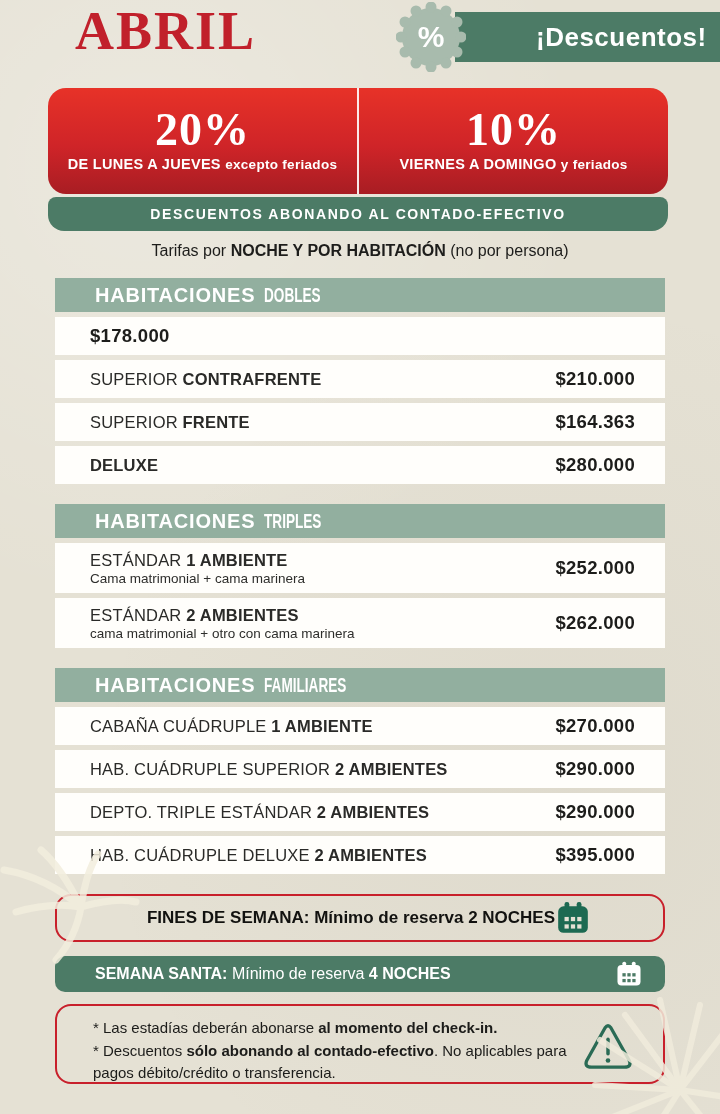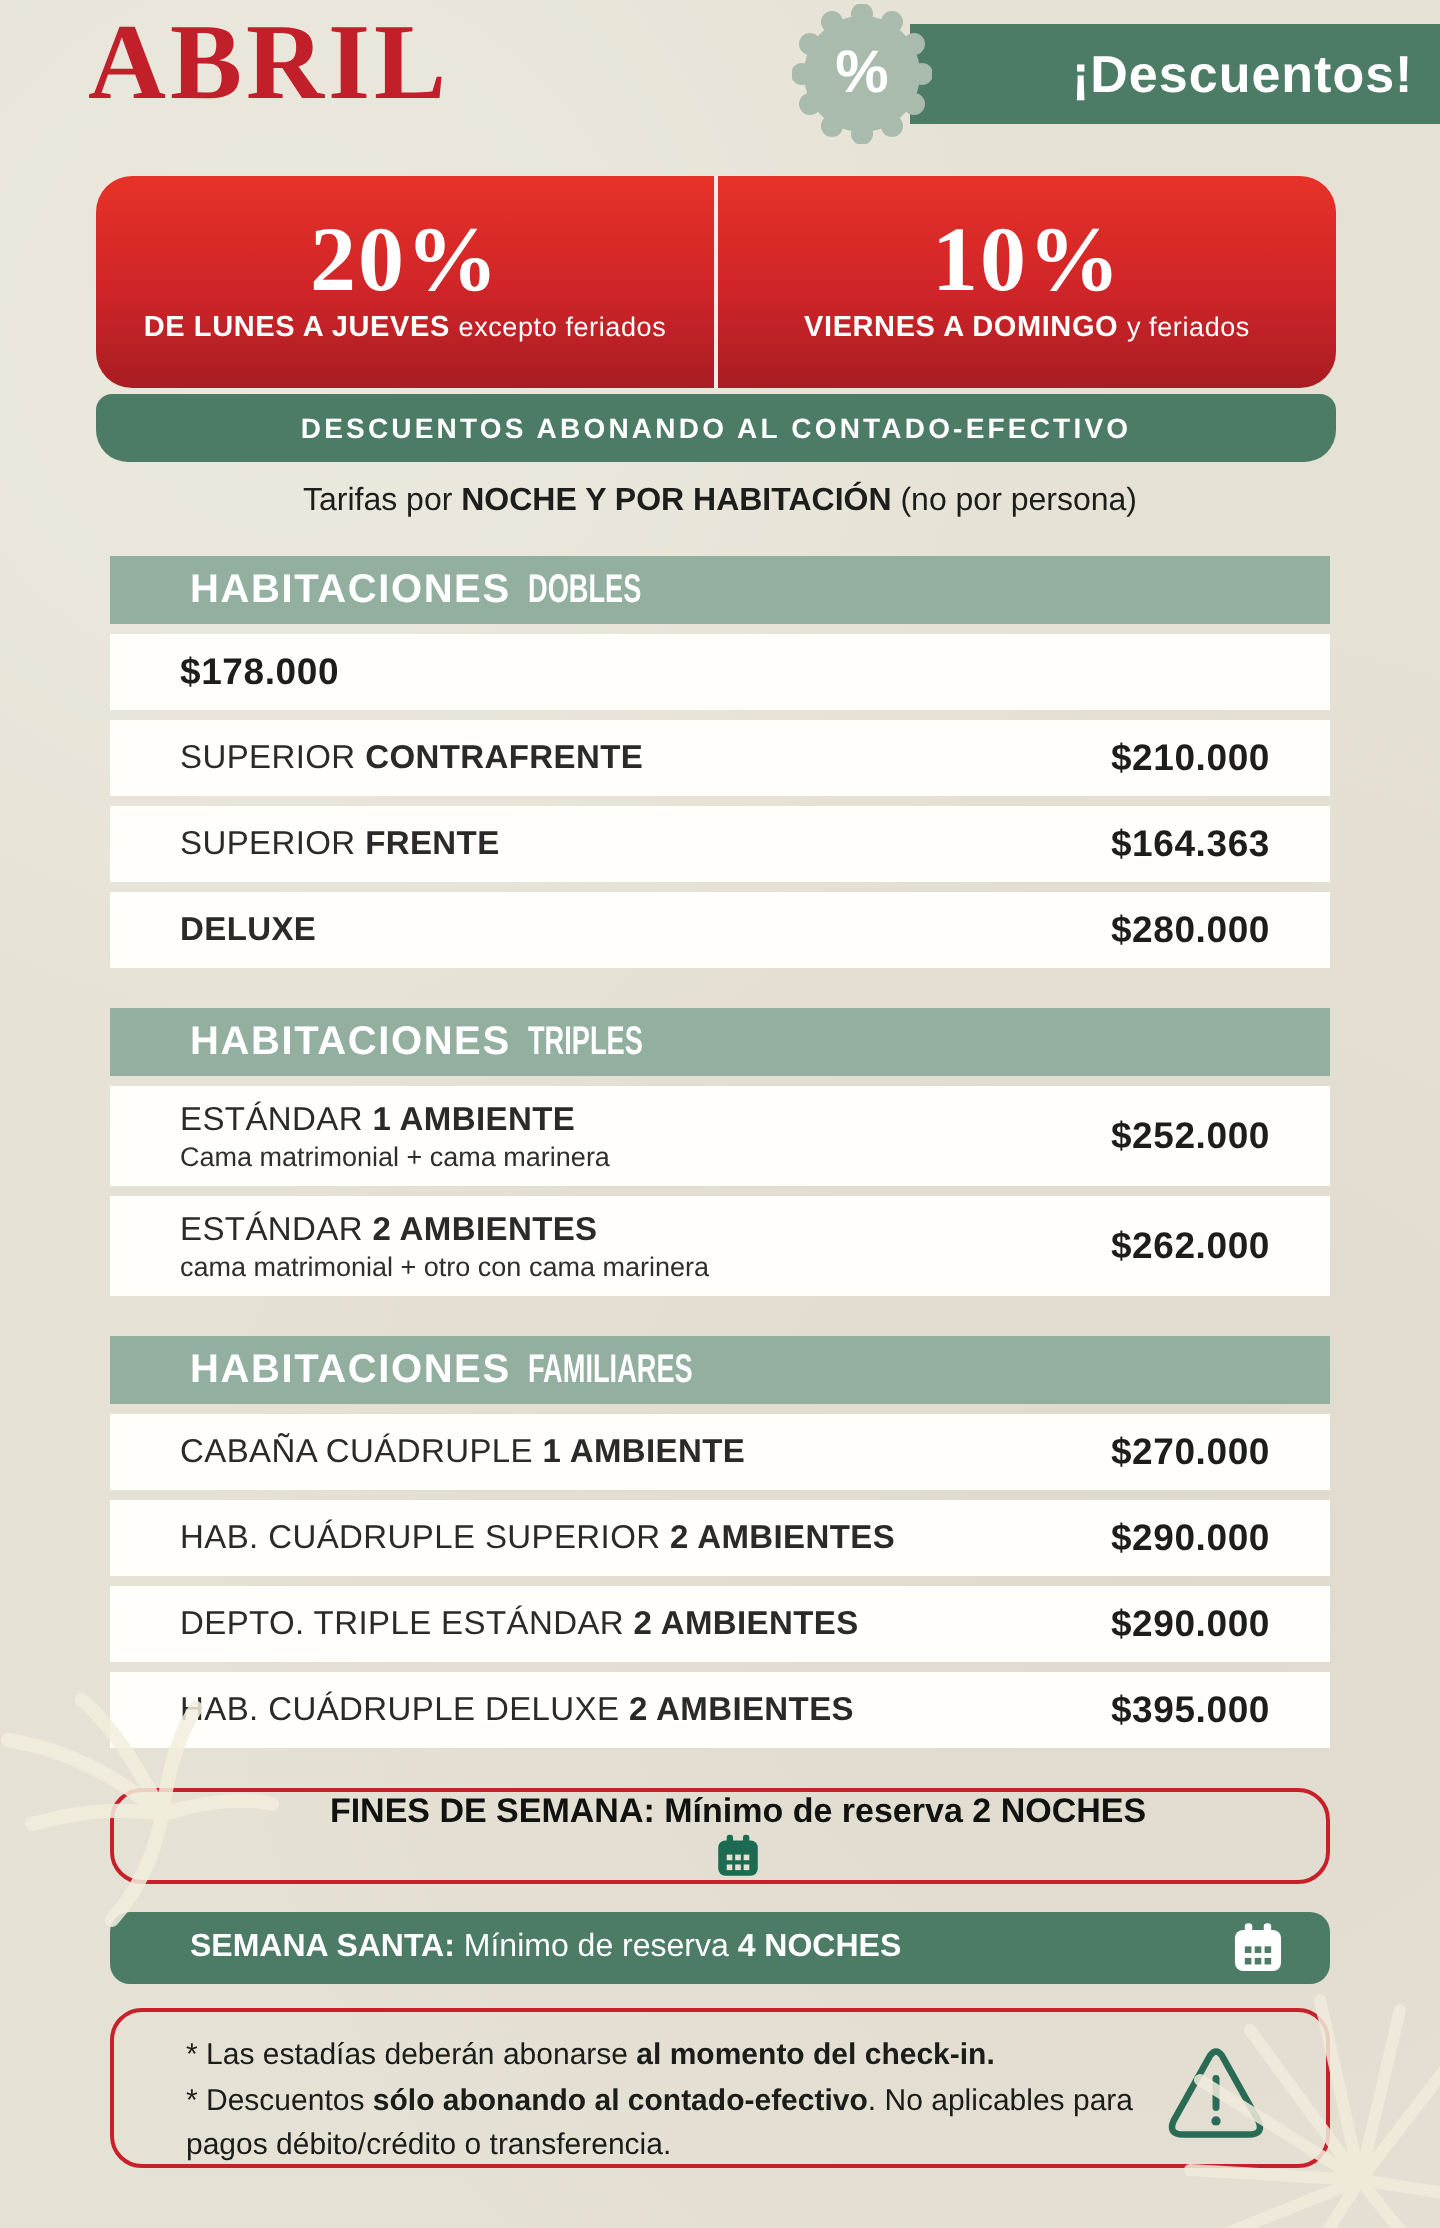--- a/index.html
+++ b/index.html
@@ -12,21 +12,21 @@
     position:relative; width:720px; height:1114px;
     background:
       radial-gradient(circle at 20% 15%, rgba(255,255,255,.25), rgba(255,255,255,0) 40%),
       radial-gradient(circle at 80% 70%, rgba(120,110,90,.06), rgba(0,0,0,0) 50%),
       #e5e1d4;
     overflow:hidden;
   }
 
   
   .month-title {
-    position:absolute; left:44px; top:0px;
+    position:absolute; left:75px; top:0px;
     font-family:"Liberation Serif", serif; font-weight:700;
     font-size:54px; letter-spacing:2px; color:#c1202b;
   }
   .discount-banner {
     position:absolute; left:455px; top:12px; width:265px; height:50px;
     background:#4c7b66; display:flex; align-items:center;
     padding-left:68px;
   }
   .discount-banner .label {
     color:#fff; font-weight:800; font-size:26px; letter-spacing:.5px;margin-left:13px;
@@ -49,21 +49,21 @@
     flex:1; display:flex; flex-direction:column; align-items:center; justify-content:center;
     color:#fff; padding-bottom:4px;
   }
   .promo-divider { width:2px; background:rgba(255,255,255,.9); }
   .promo-percent {
     font-family:"Liberation Serif", serif; font-weight:700;
     font-size:46px; line-height:1.05; letter-spacing:1px;
   }
   .promo-sub { font-size:14.5px; letter-spacing:.3px; margin-top:2px; white-space:nowrap; }
   .promo-sub .days { font-weight:700; }
-  .promo-sub .note { font-weight:400; font-size:13.5px;margin-top:18px; }
+  .promo-sub .note { font-weight:700; font-size:13.5px;margin-top:18px; }
 
   
   .payment-bar {
     position:absolute; left:48px; top:197px; width:620px; height:34px;
     background:#4c7b66; border-radius:8px 8px 16px 16px;
     display:flex; align-items:center; justify-content:center;
     color:#fff; font-size:14px; letter-spacing:1.6px; font-weight:600;
   }
   .payment-bar b { font-weight:800; }
 
@@ -95,21 +95,21 @@
   .row-label { font-size:16.5px; color:#2a2a28; letter-spacing:.2px; }
   .row-label b { font-weight:800; }
   .row-sub { font-size:13.5px; color:#2e2e2c; margin-top:1px; }
   .row-price { font-weight:800; font-size:18.5px; color:#1d1d1b; letter-spacing:.3px; }
 
   
   .weekend-box {
     position:absolute; left:55px; top:894px; width:610px; height:48px;
     border:2.5px solid #c8202b; border-radius:16px;
     display:flex; align-items:center; justify-content:center;
-    padding:0 22px 0 40px; color:#121210; font-size:17px;flex-direction:column;
+    padding:0 22px 0 40px; color:#121210; font-size:17px;
   }
   .weekend-box .txt b { font-weight:800; }
   .weekend-box .txt { font-weight:700; }
   .easter-bar {
     position:absolute; left:55px; top:956px; width:610px; height:36px;
     background:#4c7b66; border-radius:10px;
     display:flex; align-items:center; justify-content:space-between;
     padding:0 22px 0 40px; color:#fff; font-size:16px;
   }
   .easter-bar .txt b { font-weight:800; }

